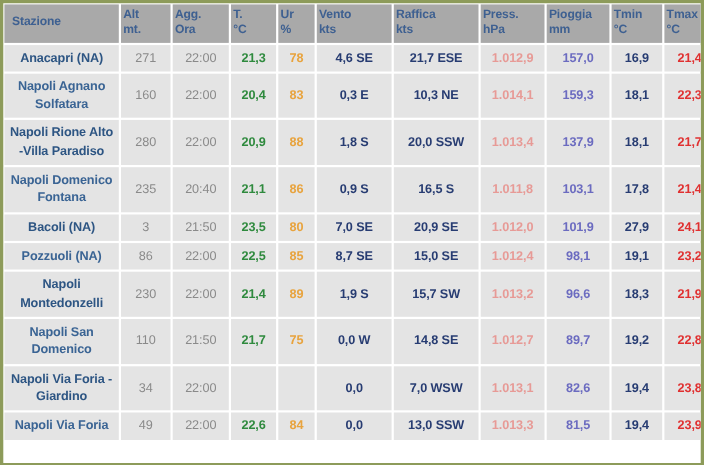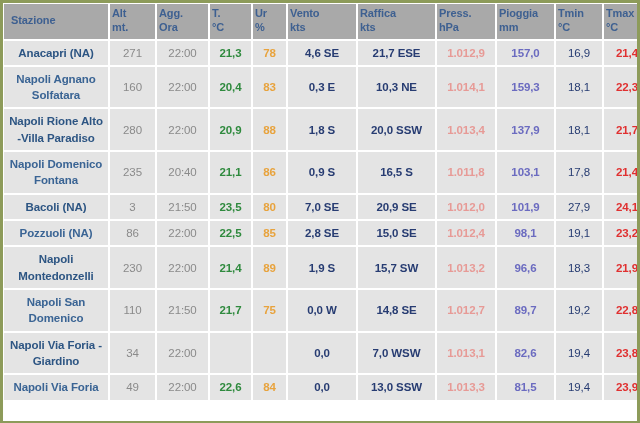--- a/index.html
+++ b/index.html
@@ -78,21 +78,21 @@
   tr.alt td.c-stazione { color: #3a6494; }
 
   td.c-alt      { color: #8a8a8a; font-weight: normal; }
   td.c-ora      { color: #8a8a8a; font-weight: normal; }
   td.c-temp     { color: #2f8a3e; font-weight: bold; }
   td.c-ur       { color: #e8a33d; font-weight: bold; }
   td.c-vento    { color: #273c72; font-weight: bold; }
   td.c-raffica  { color: #273c72; font-weight: bold; margin-left: 20px; }
   td.c-press    { color: #e79a96; font-weight: bold; }
   td.c-pioggia  { color: #6b6bc0; font-weight: bold; background: #c9c9f2; }
-  td.c-tmin     { color: #273c72; font-weight: normal; }
+  td.c-tmin     { color: #273c72; font-weight: bold; }
   td.c-tmax     { color: #e03030; font-weight: bold; }
 
   
   col.w-stazione { width: 104px; }
   col.w-alt      { width: 45px; }
   col.w-ora      { width: 51px; }
   col.w-temp     { width: 41px; }
   col.w-ur       { width: 33px; }
   col.w-vento    { width: 68px; }
   col.w-raffica  { width: 77px; }
@@ -234,21 +234,21 @@
           <td class="c-pioggia">101,9</td>
           <td class="c-tmin">27,9</td>
           <td class="c-tmax">24,1</td>
         </tr>
         <tr class="alt">
           <td class="c-stazione">Pozzuoli (NA)</td>
           <td class="c-alt">86</td>
           <td class="c-ora">22:00</td>
           <td class="c-temp">22,5</td>
           <td class="c-ur">85</td>
-          <td class="c-vento">2,8 SE</td>
+          <td class="c-vento">8,7 SE</td>
           <td class="c-raffica">15,0 SE</td>
           <td class="c-press">1.012,4</td>
           <td class="c-pioggia">98,1</td>
           <td class="c-tmin">19,1</td>
           <td class="c-tmax">23,2</td>
         </tr>
         <tr class="">
           <td class="c-stazione">Napoli Montedonzelli</td>
           <td class="c-alt">230</td>
           <td class="c-ora">22:00</td>

